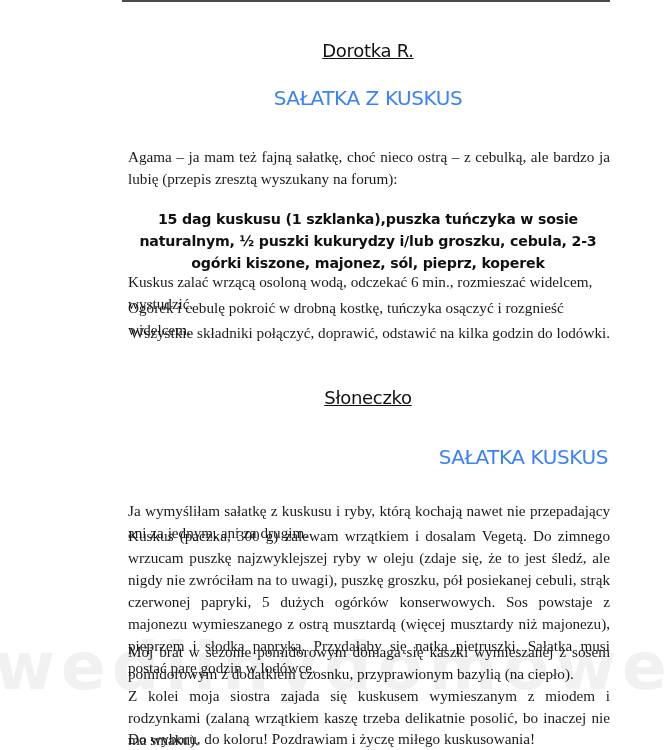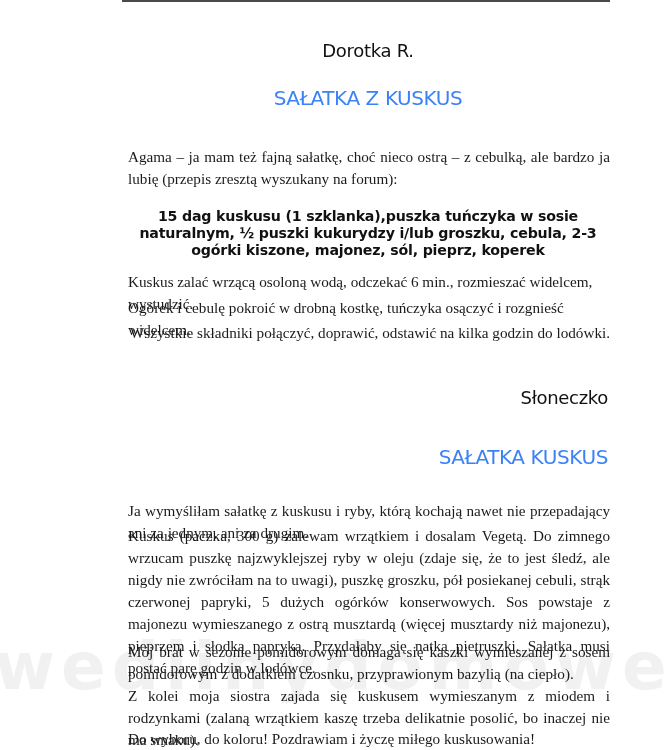--- a/index.html
+++ b/index.html
@@ -45,20 +45,21 @@
   }
   .author {
     position: absolute;
     left: 0;
     width: 480px;
     text-align: center;
     font-family: "DejaVu Sans", sans-serif;
     font-size: 18px;
     letter-spacing: -0.3px;
     color: #111;
+    text-decoration: underline;
   }
   .title {
     position: absolute;
     left: 0;
     width: 480px;
     text-align: center;
     font-family: "DejaVu Sans", sans-serif;
     font-size: 20px;
     letter-spacing: -0.4px;
     color: #3b82f6;
@@ -79,21 +80,21 @@
   }
   .ingredients {
     position: absolute;
     left: -6px;
     width: 492px;
     margin: 0;
     text-align: center;
     font-family: "DejaVu Sans", sans-serif;
     font-weight: bold;
     font-size: 14.2px;
-    line-height: 17px;
+    line-height: 22px;
     letter-spacing: -0.2px;
     color: #111;
   }
 </style>
 </head>
 <body>
 
 <div class="top-rule"></div>
 
 <div class="watermark">wedlinydomowe.pl</div>
@@ -104,21 +105,21 @@
     <div class="author" style="top:40px;">Dorotka R.</div>
     <div class="title" style="top:86px;">SAŁATKA Z KUSKUS</div>
     <p class="para" style="top:146px;">Agama – ja mam też fajną sałatkę, choć nieco ostrą – z cebulką, ale bardzo ja lubię (przepis zresztą wyszukany na forum):</p>
     <p class="ingredients" style="top:208px;">15 dag kuskusu (1 szklanka),puszka tuńczyka w sosie naturalnym, ½ puszki kukurydzy i/lub groszku, cebula, 2-3 ogórki kiszone, majonez, sól, pieprz, koperek</p>
     <p class="para left" style="top:271px;">Kuskus zalać wrzącą osoloną wodą, odczekać 6 min., rozmieszać widelcem, wystudzić.</p>
     <p class="para left" style="top:297px;">Ogórek i cebulę pokroić w drobną kostkę, tuńczyka osączyć i rozgnieść widelcem.</p>
     <p class="para left" style="top:322px;text-align:right;">Wszystkie składniki połączyć, doprawić, odstawić na kilka godzin do lodówki.</p>
   </section>
 
   <section>
-    <div class="author" style="top:387px;text-align:right;">Słoneczko</div>
+    <div class="author" style="top:387px;">Słoneczko</div>
     <div class="title" style="top:445px;text-align:right;">SAŁATKA KUSKUS</div>
     <p class="para" style="top:500px;">Ja wymyśliłam sałatkę z kuskusu i ryby, którą kochają nawet nie przepadający ani za jednym, ani za drugim.</p>
     <p class="para" style="top:525px;">Kuskus (paczka, 300 g) zalewam wrzątkiem i dosalam Vegetą. Do zimnego wrzucam puszkę najzwyklejszej ryby w oleju (zdaje się, że to jest śledź, ale nigdy nie zwróciłam na to uwagi), puszkę groszku, pół posiekanej cebuli, strąk czerwonej papryki, 5 dużych ogórków konserwowych. Sos powstaje z majonezu wymieszanego z ostrą musztardą (więcej musztardy niż majonezu), pieprzem i słodką papryką. Przydałaby się natka pietruszki. Sałatka musi postać parę godzin w lodówce.</p>
     <p class="para" style="top:641px;">Mój brat w sezonie pomidorowym domaga się kaszki wymieszanej z sosem pomidorowym z dodatkiem czosnku, przyprawionym bazylią (na ciepło).</p>
     <p class="para" style="top:685px;">Z kolei moja siostra zajada się kuskusem wymieszanym z miodem i rodzynkami (zalaną wrzątkiem kaszę trzeba delikatnie posolić, bo inaczej nie ma smaku).</p>
     <p class="para left" style="top:728px;">Do wyboru, do koloru! Pozdrawiam i życzę miłego kuskusowania!</p>
   </section>
 
 </div>
 

